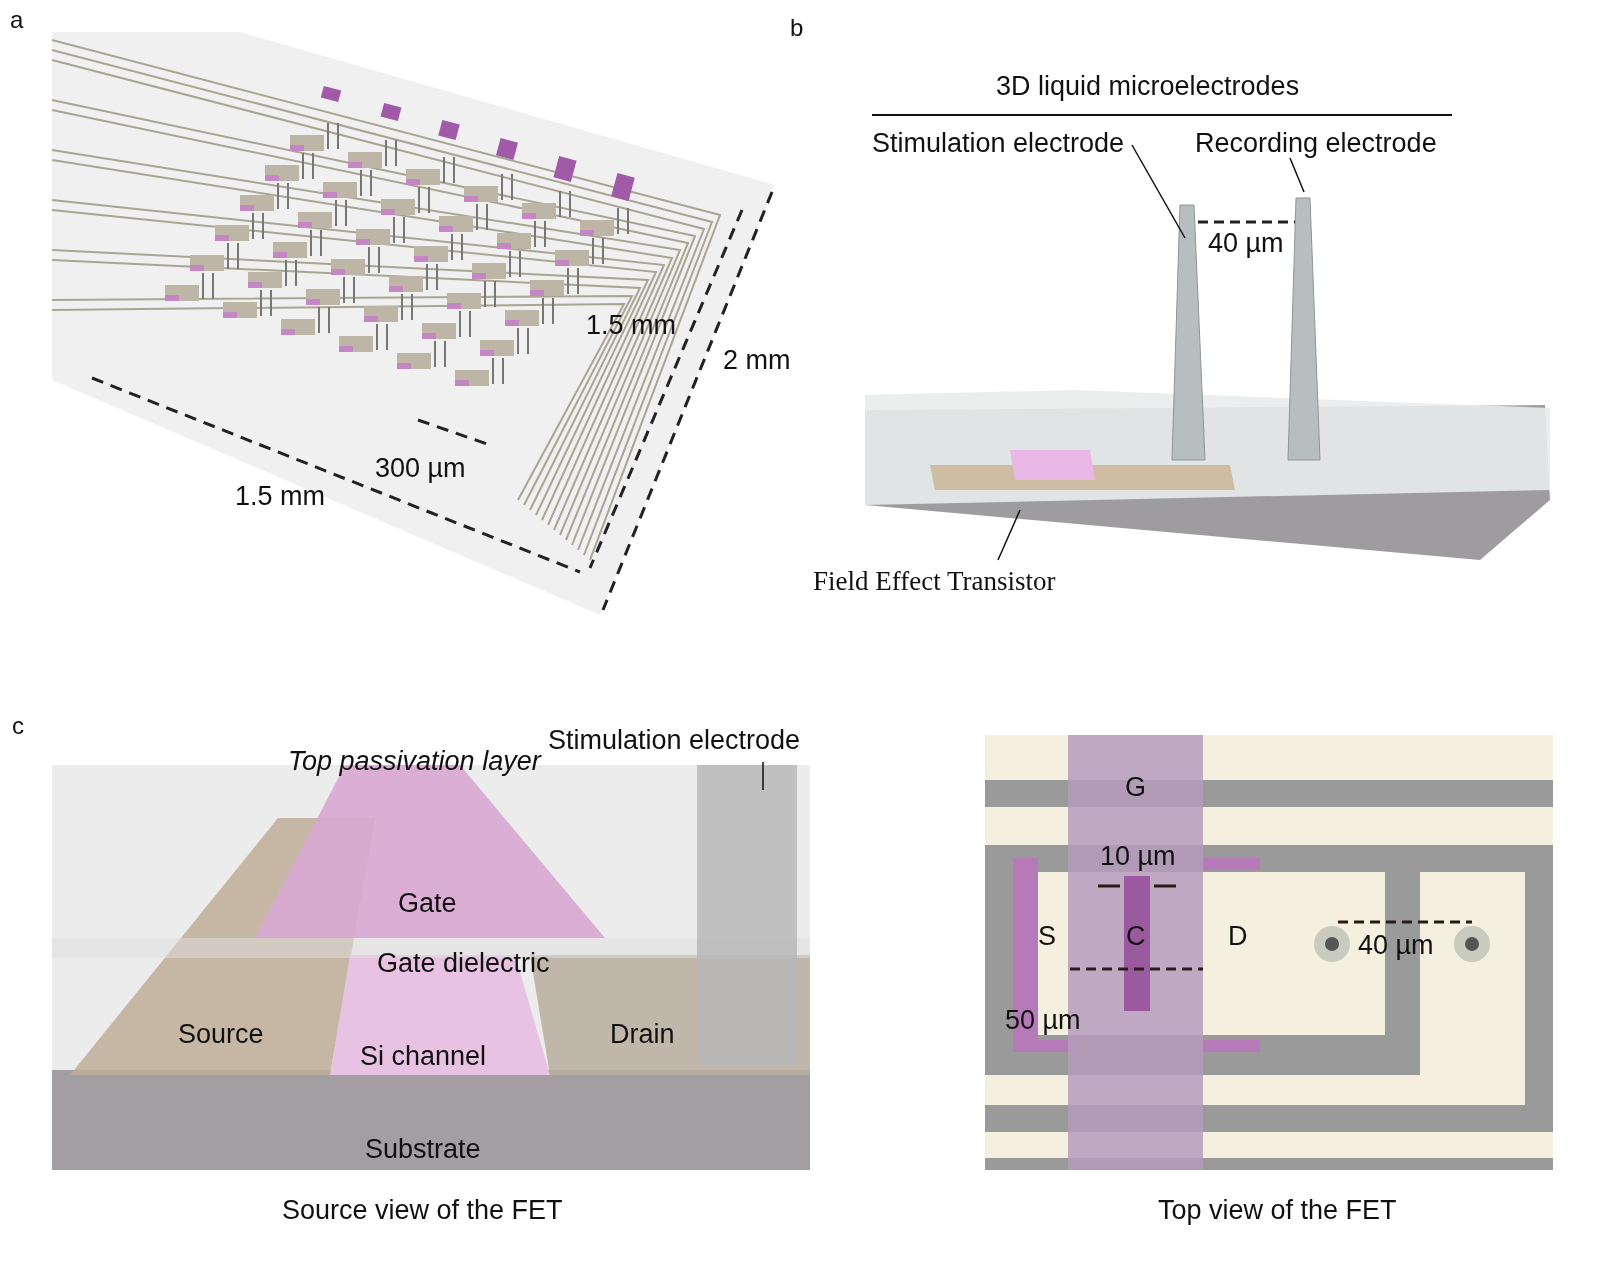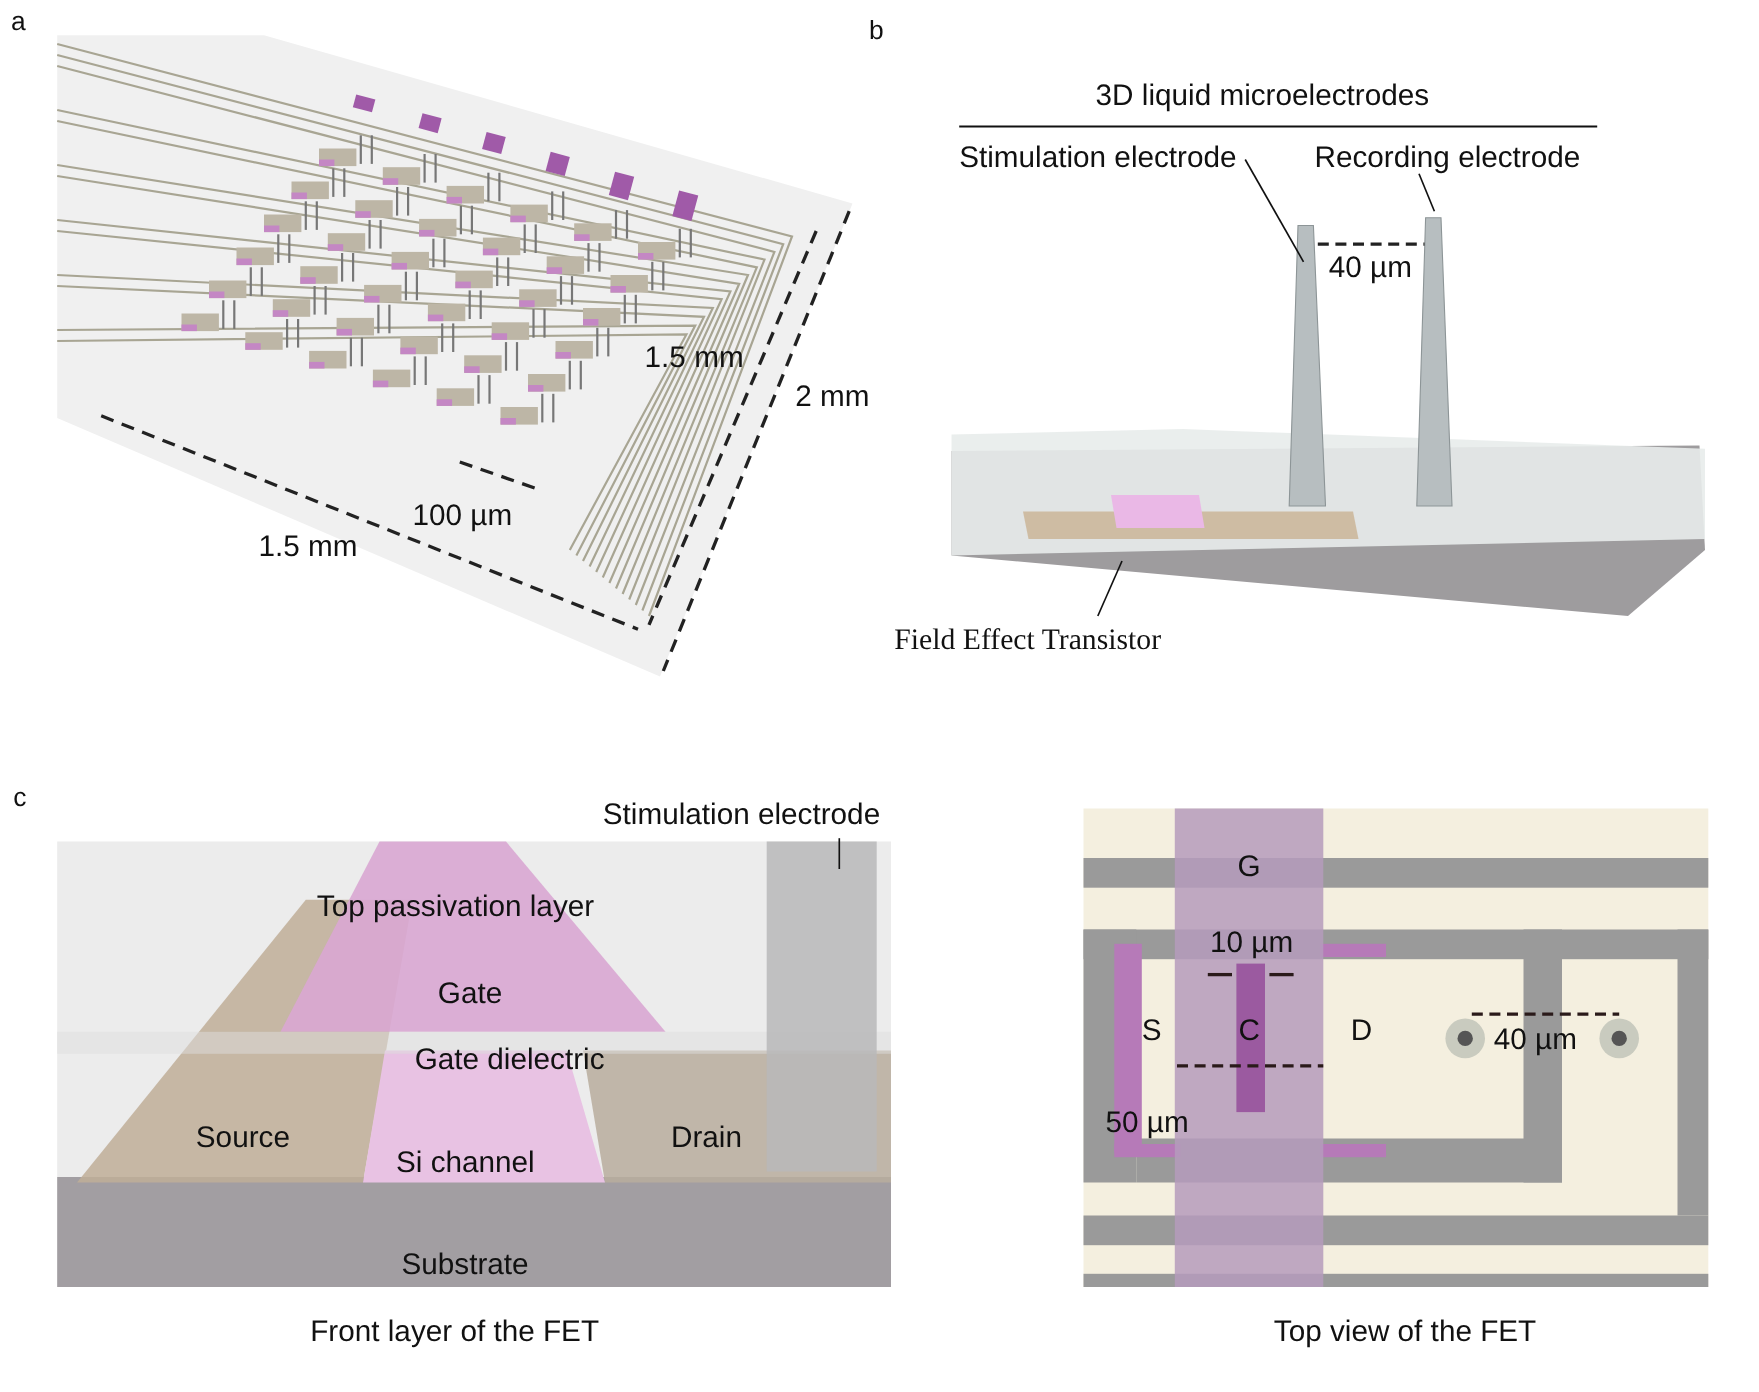--- a/index.html
+++ b/index.html
@@ -186,21 +186,21 @@
     <line x1="92" y1="378" x2="580" y2="572"></line>
     <line x1="742" y1="210" x2="590" y2="568"></line>
     <line x1="772" y1="192" x2="603" y2="610"></line>
     <line x1="418" y1="420" x2="490" y2="445"></line>
   </g>
 </svg>
 <div class="plabel" style="left:10px;top:6px;">a</div>
 <div class="lbl" style="left:235px;top:483px;">1.5 mm</div>
 <div class="lbl" style="left:586px;top:312px;">1.5 mm</div>
 <div class="lbl" style="left:723px;top:347px;">2 mm</div>
-<div class="lbl" style="left:375px;top:455px;">100 µm</div>
+<div class="lbl" style="left:375px;top:455px;">300 µm</div>
 
 <svg width="1599" height="640" style="pointer-events:none">
   <line x1="872" y1="115" x2="1452" y2="115" stroke="#111" stroke-width="2"></line>
   <polygon points="865,410 1545,405 1550,500 1480,560 865,505" fill="#9e9c9e"></polygon>
   <polygon points="865,395 1075,390 1550,408 1550,490 865,505" fill="#e8eceb" opacity="0.9"></polygon>
   <polygon points="930,465 1230,465 1235,490 935,490" fill="#c9b192" opacity="0.8"></polygon>
   <polygon points="1010,450 1090,450 1095,480 1015,480" fill="#eab8e6"></polygon>
   <polygon points="1180,205 1194,205 1205,460 1172,460" fill="#b7bec0" stroke="#8d9597"></polygon>
   <polygon points="1296,198 1310,198 1320,460 1288,460" fill="#b7bec0" stroke="#8d9597"></polygon>
   <line x1="1132" y1="145" x2="1185" y2="238" stroke="#111" stroke-width="1.5"></line>
@@ -221,28 +221,28 @@
   <polygon points="70,1075 330,1075 375,818 278,818" fill="#c0ae98" opacity="0.85"></polygon>
   <polygon points="550,1075 810,1075 810,955 530,955" fill="#b9ad9e" opacity="0.85"></polygon>
   <polygon points="330,1075 550,1075 515,955 350,955" fill="#e8c2e3"></polygon>
   <polygon points="345,765 460,765 605,938 255,938" fill="#d9a7d3" opacity="0.9"></polygon>
   <rect x="52" y="938" width="758" height="20" fill="#dedede" opacity="0.5"></rect>
   <rect x="697" y="765" width="100" height="300" fill="#b8b8ba" opacity="0.85"></rect>
   <line x1="763" y1="762" x2="763" y2="790" stroke="#111" stroke-width="1.5"></line>
 </svg>
 <div class="plabel" style="left:12px;top:712px;">c</div>
 <div class="lbl" style="left:548px;top:727px;">Stimulation electrode</div>
-<div class="lbl" style="left:288px;top:811px;">Top passivation layer</div>
+<div class="lbl" style="left:288px;top:748px;font-style:italic;">Top passivation layer</div>
 <div class="lbl" style="left:398px;top:890px;">Gate</div>
 <div class="lbl" style="left:333px;top:950px;margin-left:44px;">Gate dielectric</div>
 <div class="lbl" style="left:178px;top:1021px;">Source</div>
 <div class="lbl" style="left:360px;top:1043px;">Si channel</div>
 <div class="lbl" style="left:610px;top:1021px;">Drain</div>
 <div class="lbl" style="left:365px;top:1136px;">Substrate</div>
-<div class="lbl" style="left:282px;top:1197px;">Front layer of the FET</div>
+<div class="lbl" style="left:282px;top:1197px;">Source view of the FET</div>
 
 <svg width="1599" height="1265" style="pointer-events:none">
   <rect x="985" y="735" width="568" height="435" fill="#f4efdf"></rect>
   <g fill="#9a9a9a">
     <rect x="985" y="780" width="568" height="27"></rect>
     <rect x="985" y="845" width="568" height="27"></rect>
     <rect x="985" y="845" width="48" height="230"></rect>
     <rect x="1385" y="845" width="35" height="230"></rect>
     <rect x="1033" y="1035" width="387" height="40"></rect>
     <rect x="1525" y="845" width="28" height="260"></rect>

